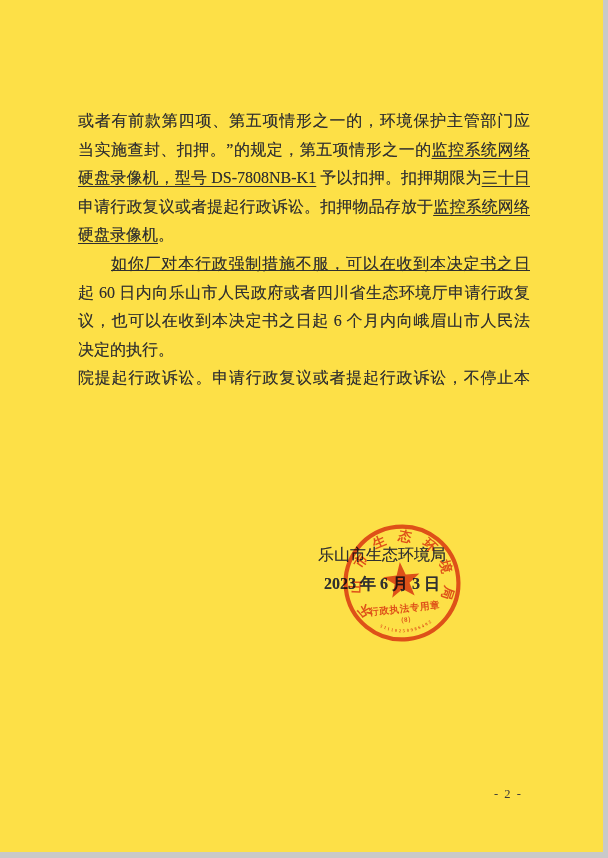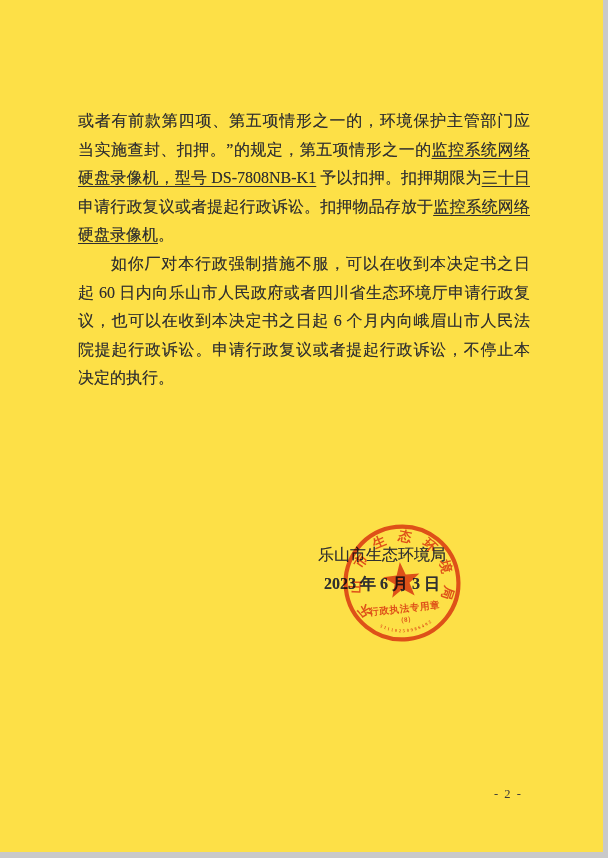--- a/index.html
+++ b/index.html
@@ -32,21 +32,21 @@
     text-shadow: 0 0 0.4px rgba(48,48,48,0.55);
   }
   .line {
     height: 28.6px;
     line-height: 28.6px;
     text-align: justify;
     text-align-last: justify;
     overflow: hidden;
   }
   .line.no-justify { text-align-last: left; }
-  .line.indent { text-indent: 33px; }
+  .line.indent { text-indent: 33px; text-decoration: underline; }
   .line .u {
     text-decoration: underline;
     text-decoration-thickness: 1px;
     text-underline-offset: 3px;
   }
   
   .signature {
     position: absolute;
     left: 318px; top: 541px;
     font-size: 16px;
@@ -89,22 +89,22 @@
 
   <div class="body-text">
       <div class="line"><span>或者有前款第四项、第五项情形之一的，环境保护主管部门应</span></div>
       <div class="line"><span>当实施查封、扣押。”的规定，第五项情形之一的</span><span class="u">监控系统网络</span></div>
       <div class="line"><span class="u">硬盘录像机，型号 DS-7808NB-K1</span><span> 予以扣押。扣押期限为</span><span class="u">三十日</span></div>
       <div class="line"><span>申请行政复议或者提起行政诉讼。扣押物品存放于</span><span class="u">监控系统网络</span></div>
       <div class="line no-justify"><span class="u">硬盘录像机</span><span>。</span></div>
       <div class="line indent"><span>如你厂对本行政强制措施不服，可以在收到本决定书之日</span></div>
       <div class="line"><span>起 60 日内向乐山市人民政府或者四川省生态环境厅申请行政复</span></div>
       <div class="line"><span>议，也可以在收到本决定书之日起 6 个月内向峨眉山市人民法</span></div>
+      <div class="line no-justify"><span>决定的执行。</span></div>
       <div class="line"><span>院提起行政诉讼。申请行政复议或者提起行政诉讼，不停止本</span></div>
-      <div class="line no-justify"><span>决定的执行。</span></div>
     </div>
 
   <div class="signature">
     <div class="sig-line">乐山市生态环境局</div>
     <div class="sig-line sig-date">2023 年 6 月 3 日</div>
   </div>
 
   <svg class="seal" viewBox="0 0 200 200" aria-hidden="true">
     <defs>
       <path id="arcTop" d="M 50.5 149.5 A 70 70 0 1 1 149.5 149.5" fill="none"></path>

